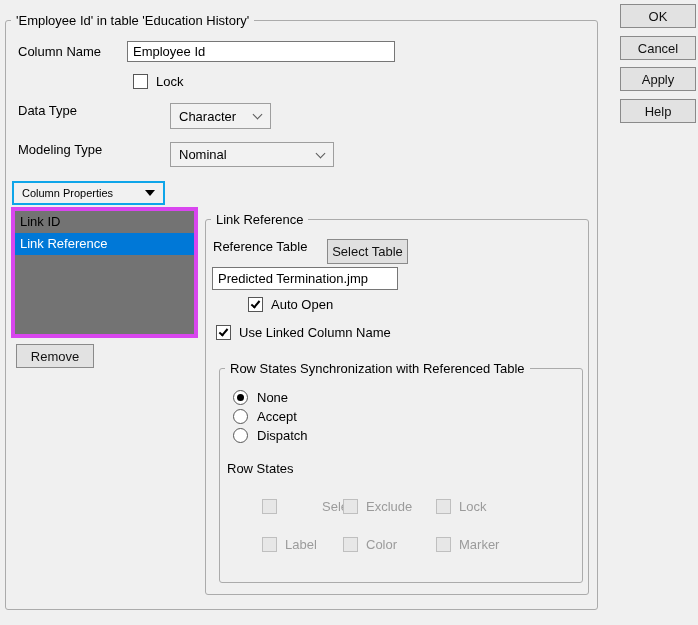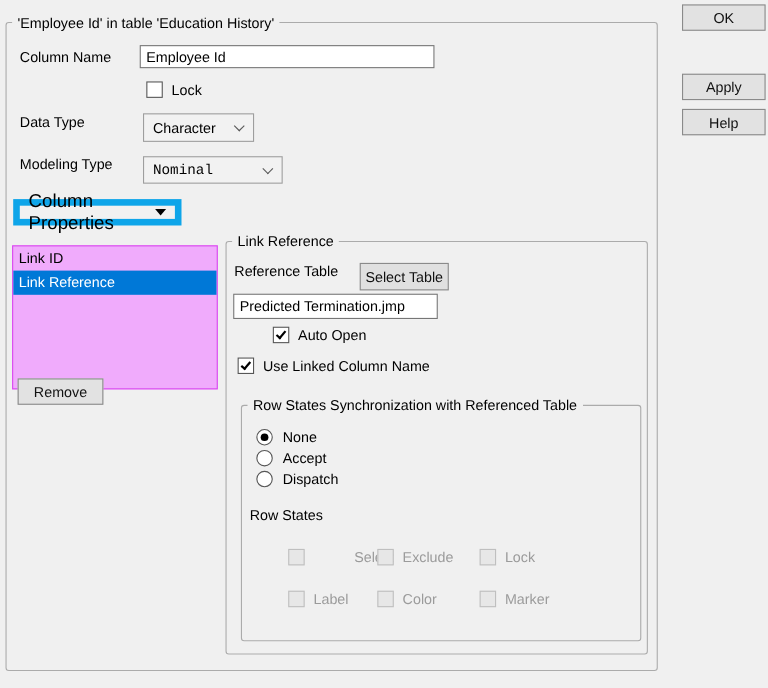--- a/index.html
+++ b/index.html
@@ -30,42 +30,41 @@
   }
   .text-input {
     position:absolute; background:#ffffff; border:1px solid #767676;
     font-family:Liberation Sans, sans-serif; font-size:13px; color:#000; padding:0 5px;
     outline:none;
   }
   .combo {
     position:absolute;
     display:flex; align-items:center; justify-content:space-between;
     background:#f2f2f2; border:1px solid #9e9e9e;
-    padding:0 9px 0 8px; font-size:13px;
+    padding:0 9px 0 8px; font-size:13px;margin-left:40px;
   }
   .chevron {
     width:7px; height:7px;
     border-right:1px solid #5a5a5a; border-bottom:1px solid #5a5a5a;
     transform:rotate(45deg); margin-top:-3px;
   }
   .menu-btn {
     position:absolute;
     display:flex; align-items:center; justify-content:space-between;
-    background:#f1f1f1; border:6px solid #0ea5e9;
-    padding:0 8px; font-size:17px;
+    background:#f1f1f1; border:2px solid #0ea5e9;
+    padding:0 8px; font-size:11px;
   }
   .tri-down {
     width:0; height:0;
     border-left:5px solid transparent; border-right:5px solid transparent;
     border-top:6px solid #000;
   }
   .listbox {
-    position:absolute; background:#f0abfc; border:1px solid #d946ef;
+    position:absolute; background:#737373; border:4px solid #d946ef;
     overflow:hidden;
-    margin-top:16px;
   }
   .list-item { height:22px; line-height:22px; padding:0 5px; font-size:13px; color:#000; }
   .list-item.selected { background:#0078d7; color:#ffffff; }
   .check-row { position:absolute; display:flex; align-items:center; gap:8px; }
   .checkbox {
     width:15px; height:15px; background:#ffffff; border:1px solid #565656;
     position:relative; flex:0 0 auto;
   }
   .checkbox .check-glyph {
     position:absolute; left:4px; top:1px; width:5px; height:9px;
@@ -86,20 +85,23 @@
   .radio-row.selected .radio .radio-dot { display:block; }
 </style>
 </head>
 <body>
 
 <div id="window">
 
   <div class="btn" style="left:620px; top:4px;  width:76px; height:24px;">
       <span>OK</span>
     </div>
+  <div class="btn" style="left:620px; top:36px; width:76px; height:24px;">
+      <span>Cancel</span>
+    </div>
   <div class="btn" style="left:620px; top:99px; width:76px; height:24px;">
       <span>Help</span>
     </div>
   <div class="btn" style="left:620px; top:67px; width:76px; height:24px;">
       <span>Apply</span>
     </div>
 
   <div class="group-box" style="left:5px; top:20px; width:593px; height:590px;">
     <span class="legend">'Employee Id' in table 'Education History'</span>
   </div>
@@ -112,21 +114,21 @@
     <span class="cb-label">Lock</span>
   </div>
 
   <span class="label" style="left:18px; top:103px;">Data Type</span>
   <div class="combo" style="left:130px; top:103px; width:101px; height:26px;">
     <span>Character</span>
     <span class="chevron"></span>
   </div>
 
   <span class="label" style="left:18px; top:142px;">Modeling Type</span>
-  <div class="combo" style="left:130px; top:142px; width:127px; height:25px;font-family:Liberation Mono, monospace;">
+  <div class="combo" style="left:130px; top:142px; width:164px; height:25px;">
     <span>Nominal</span>
     <span class="chevron"></span>
   </div>
 
   <div class="menu-btn" style="left:12px; top:181px; width:153px; height:24px;">
     <span>Column Properties</span>
     <span class="tri-down"></span>
   </div>
 
   <div class="listbox" style="left:11px; top:207px; width:187px; height:131px;">

